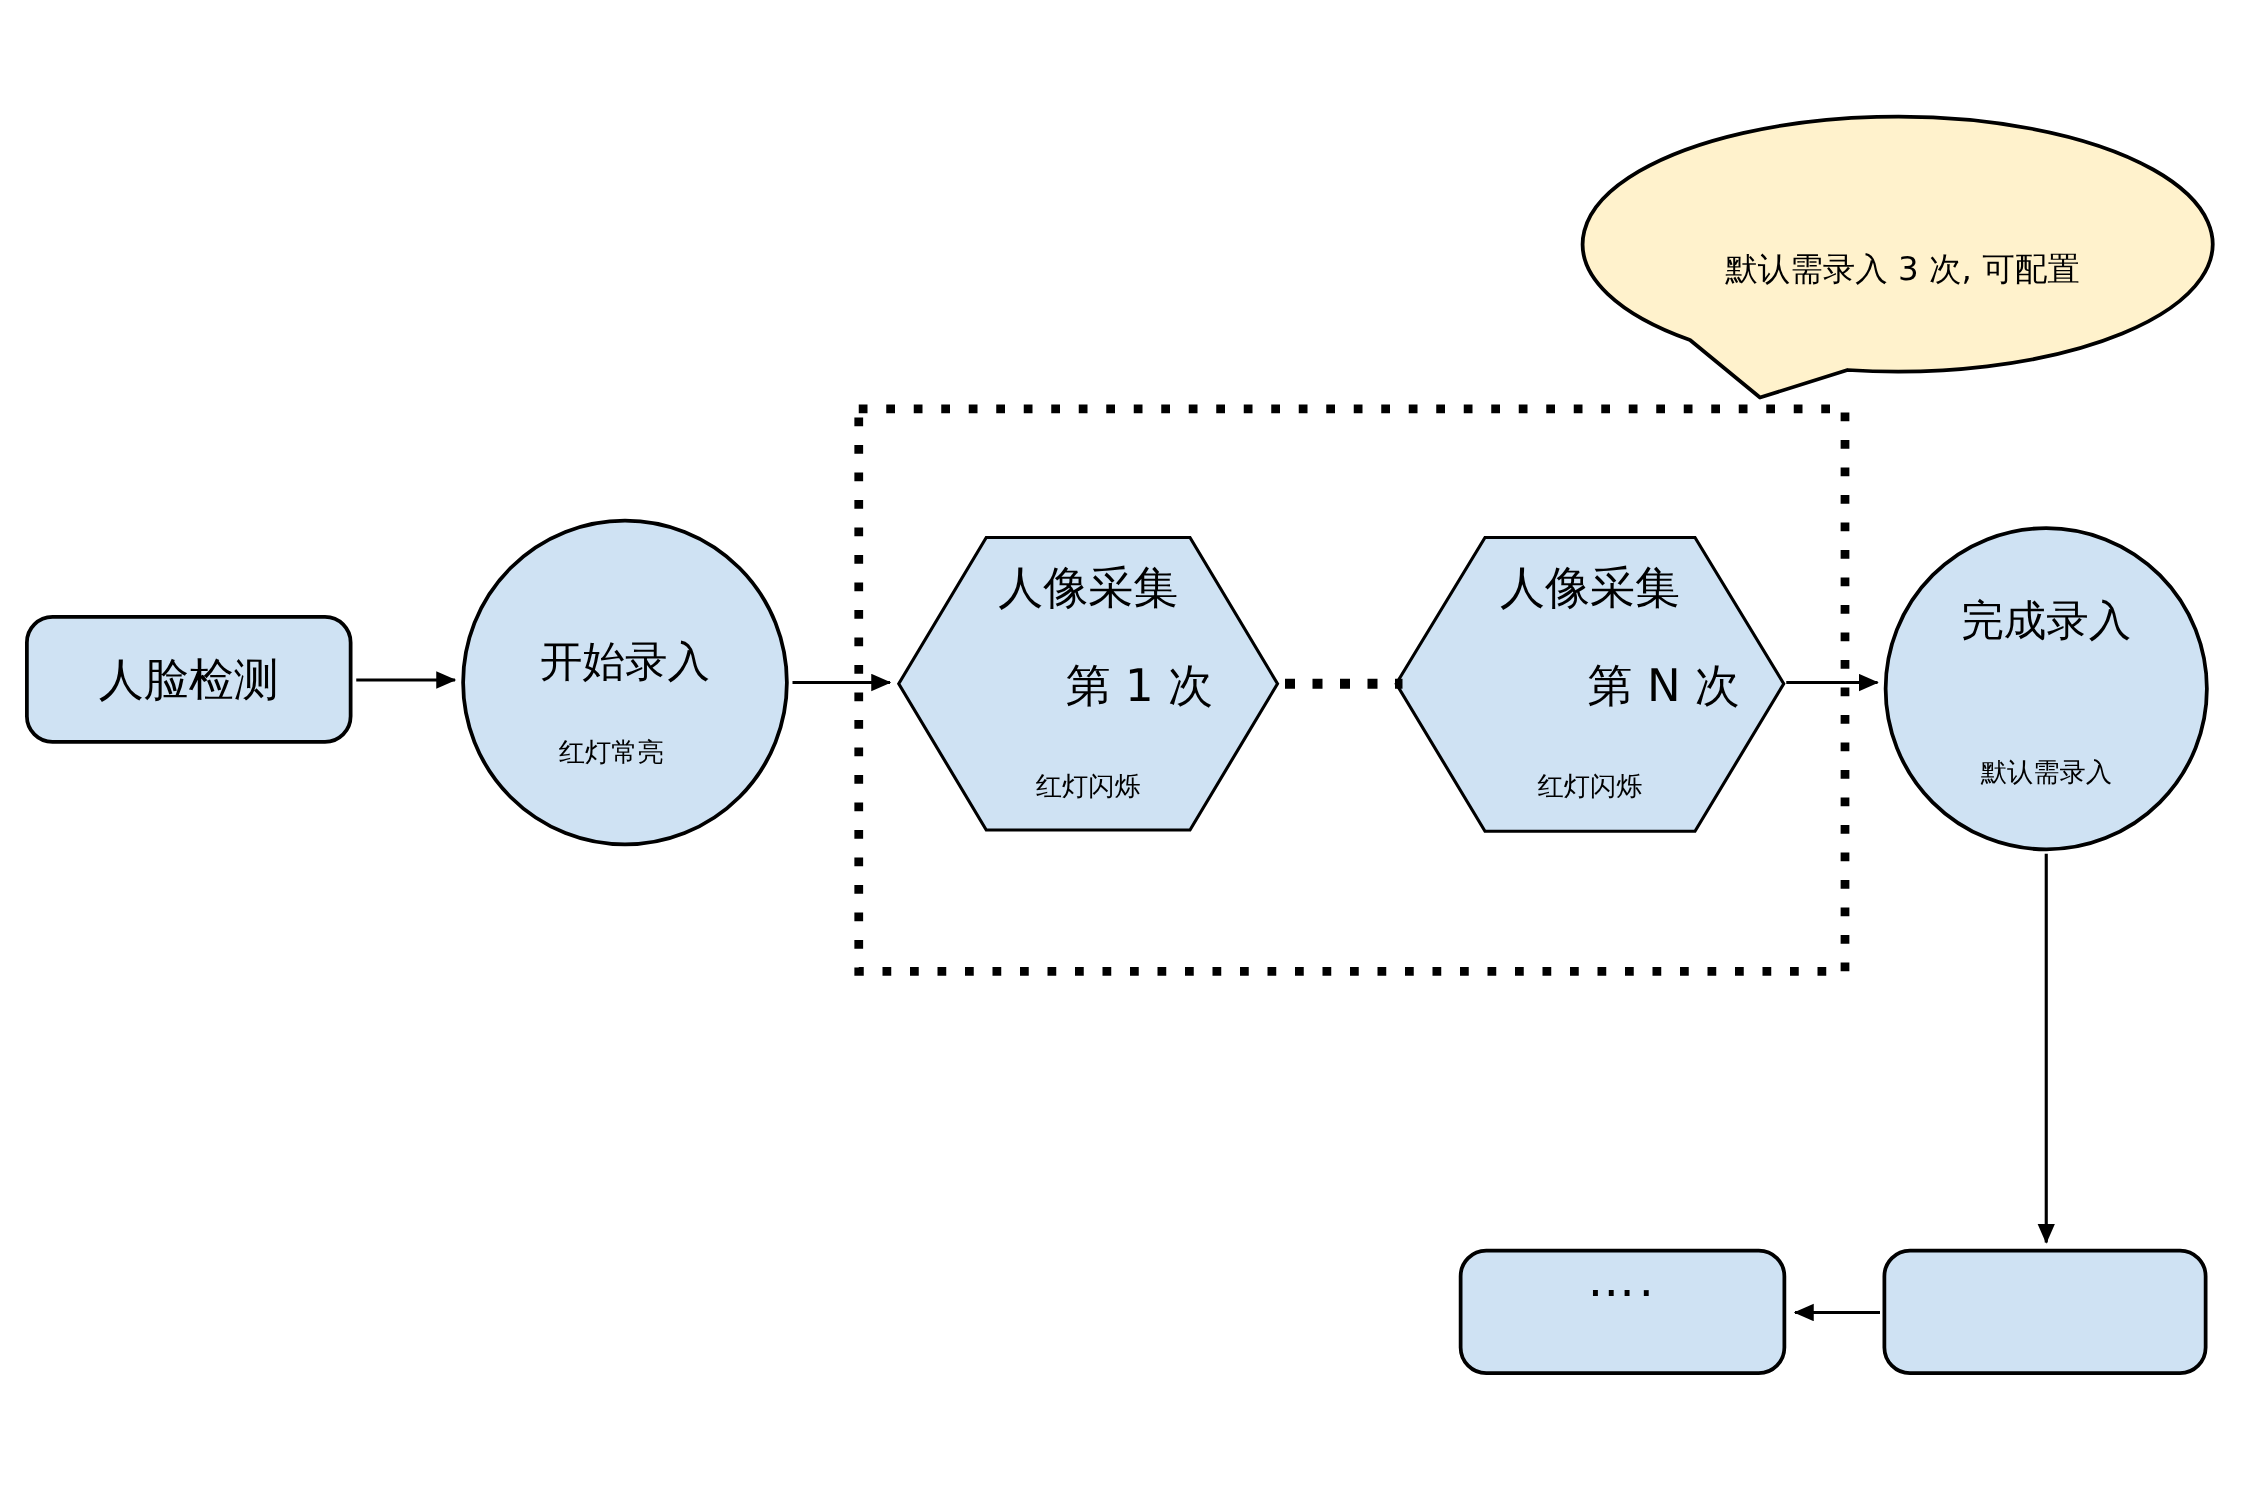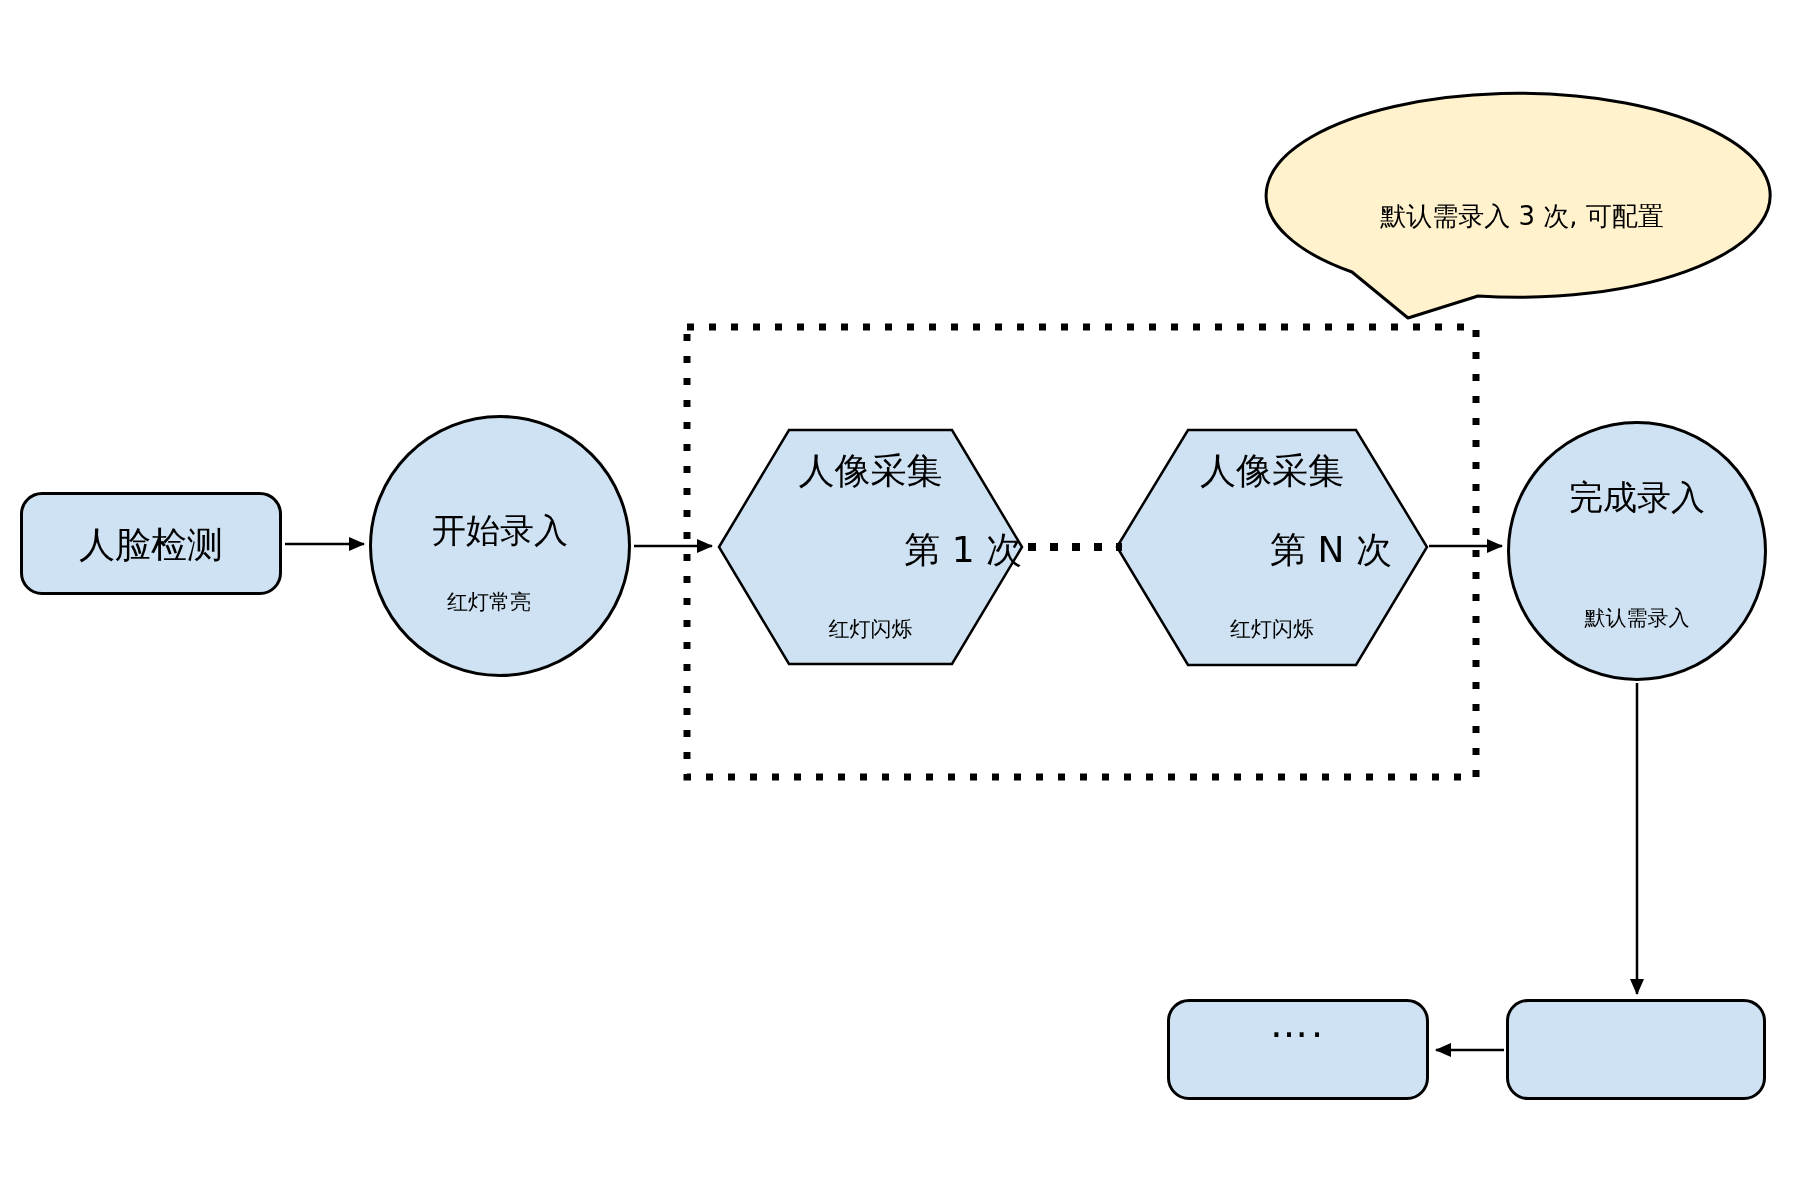--- a/index.html
+++ b/index.html
@@ -67,21 +67,21 @@
   </svg>
 
   <div class="node rounded" style="left:20px;top:492px;width:262px;height:103px;"></div>
   <div class="label t33" style="left:20px;top:524px;width:262px;">人脸检测</div>
 
   <div class="node circle" style="left:369px;top:415px;width:262px;height:262px;"></div>
   <div class="label t34" style="left:369px;top:471px;width:262px;margin-top:40px;">开始录入</div>
   <div class="label t22" style="left:358px;top:590px;width:262px;">红灯常亮</div>
 
   <div class="label t33" style="left:719px;top:450px;width:303px;">人像采集</div>
-  <div class="label t33" style="left:719px;top:529px;width:303px;text-align:right;">第 1 次</div>
+  <div class="label t33" style="left:760px;top:529px;width:303px;">第 1 次</div>
   <div class="label t22" style="left:719px;top:617px;width:303px;">红灯闪烁</div>
 
   <div class="label t33" style="left:1117px;top:450px;width:310px;">人像采集</div>
   <div class="label t33" style="left:1176px;top:529px;width:310px;">第 N 次</div>
   <div class="label t22" style="left:1117px;top:617px;width:310px;">红灯闪烁</div>
 
   <div class="node circle" style="left:1507px;top:421px;width:260px;height:260px;"></div>
   <div class="label t34" style="left:1507px;top:478px;width:260px;">完成录入</div>
   <div class="label t22" style="left:1507px;top:606px;width:260px;">默认需录入</div>
 

